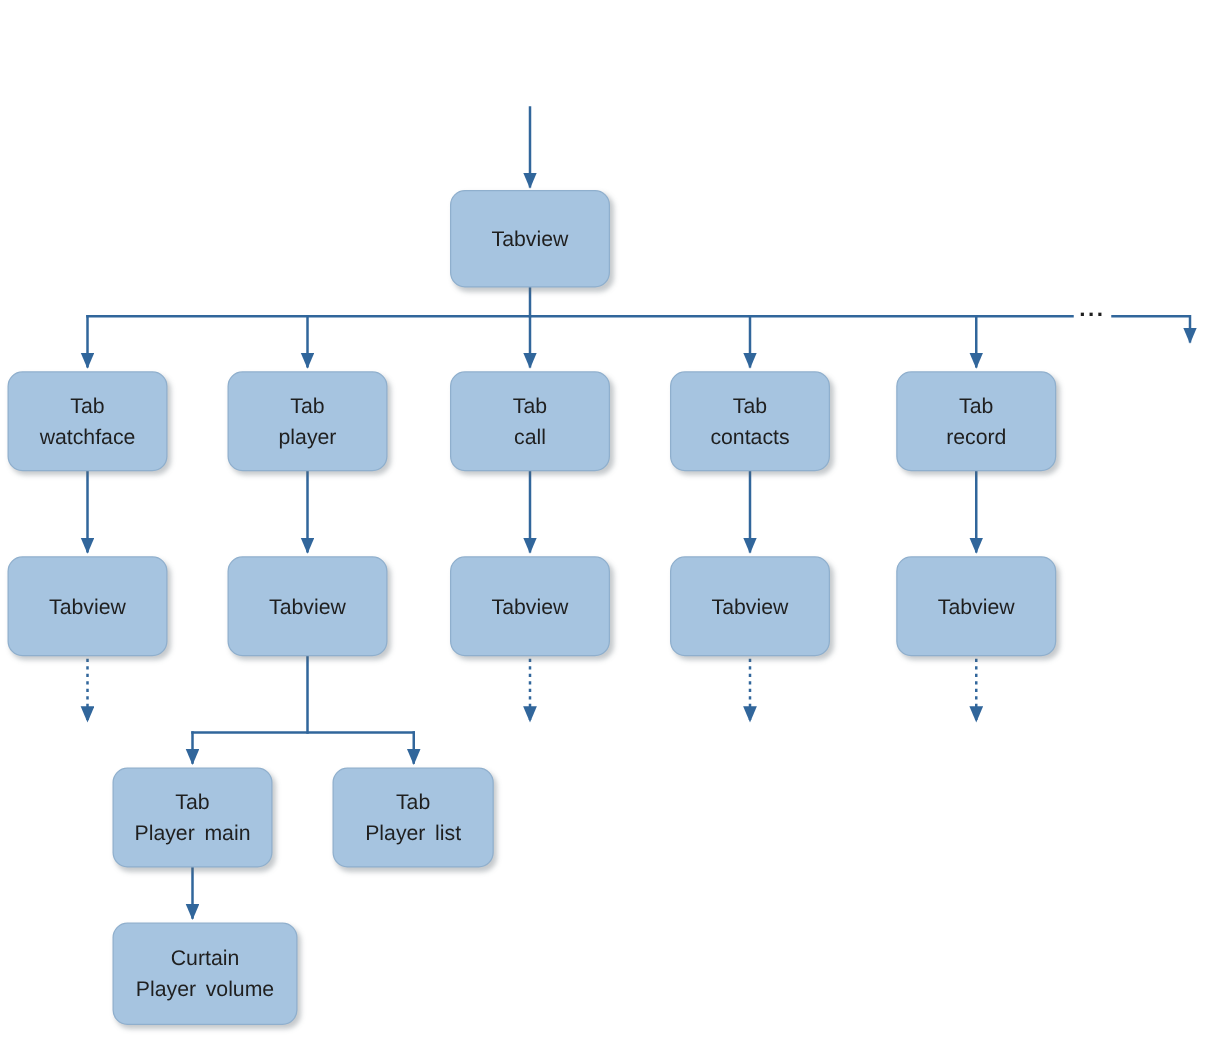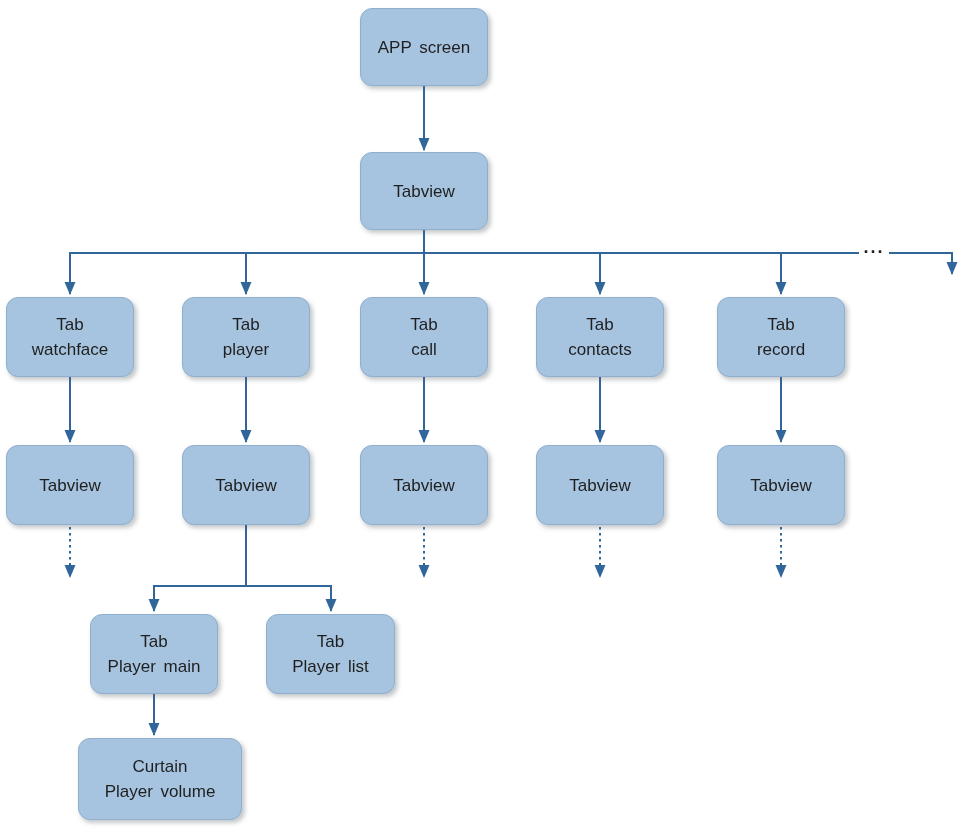--- a/index.html
+++ b/index.html
@@ -98,21 +98,20 @@
     <path class="dotted" d="M781 527 V576" marker-end="url(#arw)"></path>
 
     <path d="M246 525 V586"></path>
     <path d="M154 586 H331"></path>
     <path d="M154 586 V610" marker-end="url(#arw)"></path>
     <path d="M331 586 V610" marker-end="url(#arw)"></path>
 
     <path d="M154 694 V734" marker-end="url(#arw)"></path>
   </svg>
 
-  <div class="node" style="left:360px;top:8px;width:128px;height:78px">APP screen</div>
 
   <div class="node" style="left:360px;top:152px;width:128px;height:78px">Tabview</div>
 
   <div class="node" style="left:6px;top:297px;width:128px;height:80px">Tab
 watchface</div>
   <div class="node" style="left:182px;top:297px;width:128px;height:80px">Tab
 player</div>
   <div class="node" style="left:360px;top:297px;width:128px;height:80px">Tab
 call</div>
   <div class="node" style="left:536px;top:297px;width:128px;height:80px">Tab
@@ -124,18 +123,18 @@
   <div class="node" style="left:182px;top:445px;width:128px;height:80px">Tabview</div>
   <div class="node" style="left:360px;top:445px;width:128px;height:80px">Tabview</div>
   <div class="node" style="left:536px;top:445px;width:128px;height:80px">Tabview</div>
   <div class="node" style="left:717px;top:445px;width:128px;height:80px">Tabview</div>
 
   <div class="node" style="left:90px;top:614px;width:128px;height:80px">Tab
 Player main</div>
   <div class="node" style="left:266px;top:614px;width:129px;height:80px">Tab
 Player list</div>
 
-  <div class="node" style="left:78px;top:738px;width:164px;height:82px">Curtain
+  <div class="node" style="left:90px;top:738px;width:148px;height:82px">Curtain
 Player volume</div>
 
   <div class="ellipsis">...</div>
 
 </div>
 
 </body></html>

